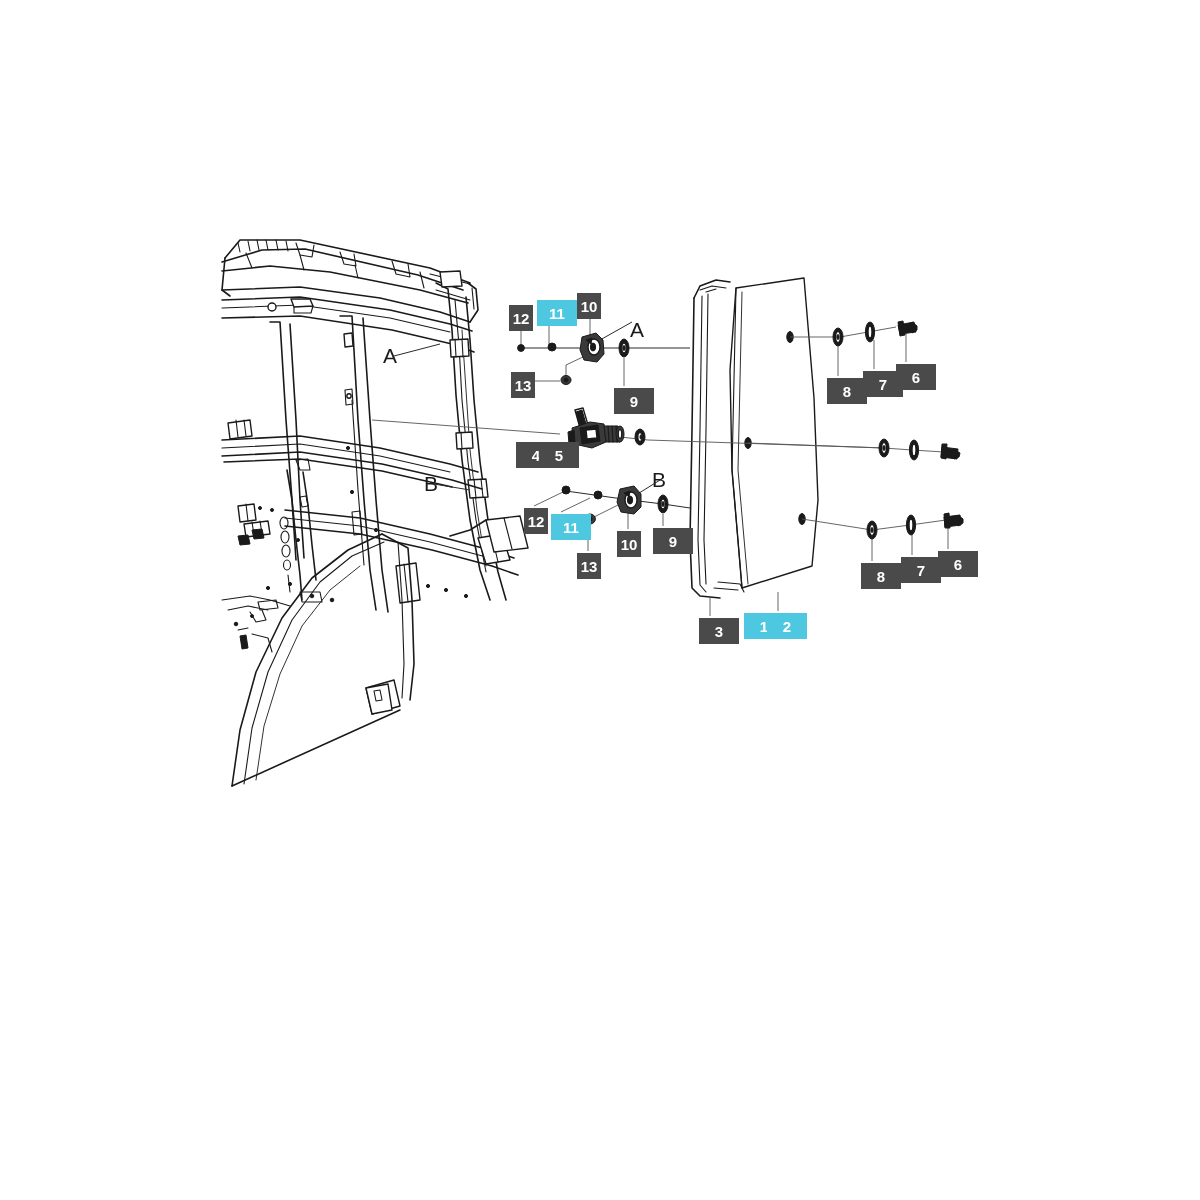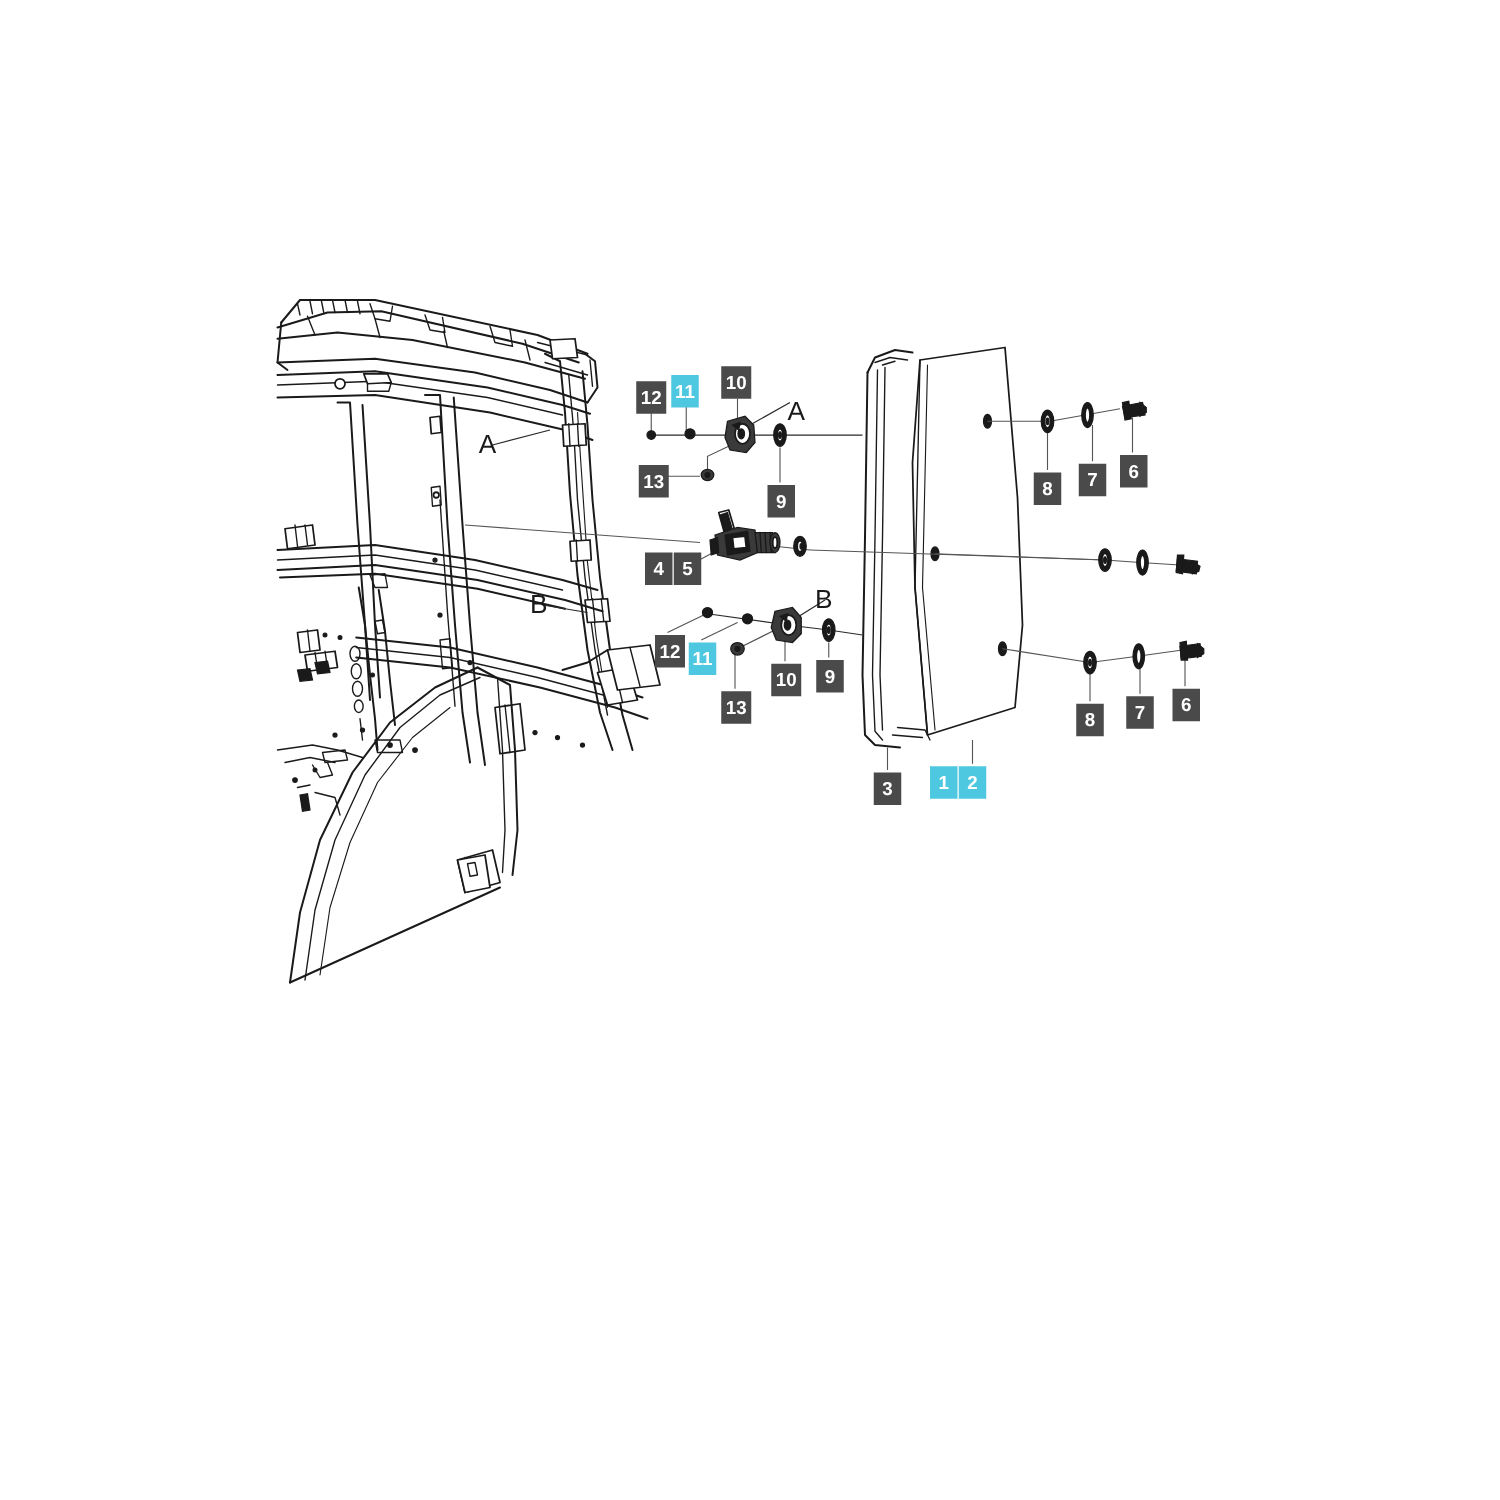--- a/index.html
+++ b/index.html
@@ -22,21 +22,21 @@
   }
   svg#parts-svg {
     position: absolute;
     left: 0; top: 0;
     width: 1200px;
     height: 1200px;
     display: block;
   }
   .label-box {
     position: absolute;
-    width: 22px;
+    width: 40px;
     height: 26px;
     display: flex;
     align-items: center;
     justify-content: center;
     font-size: 15px;
     font-weight: bold;
     color: #ffffff;
     font-family: "Liberation Sans", sans-serif;
     line-height: 1;
     letter-spacing: 0px;

